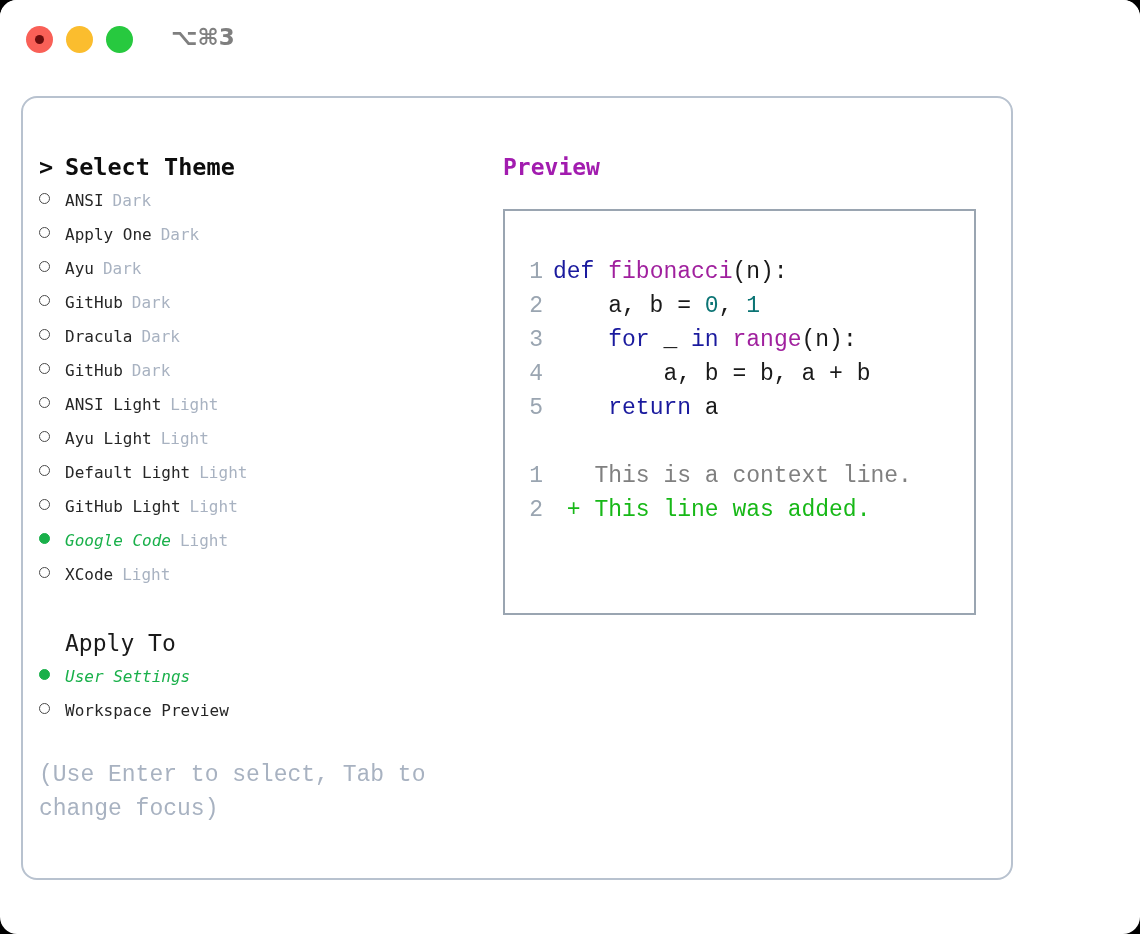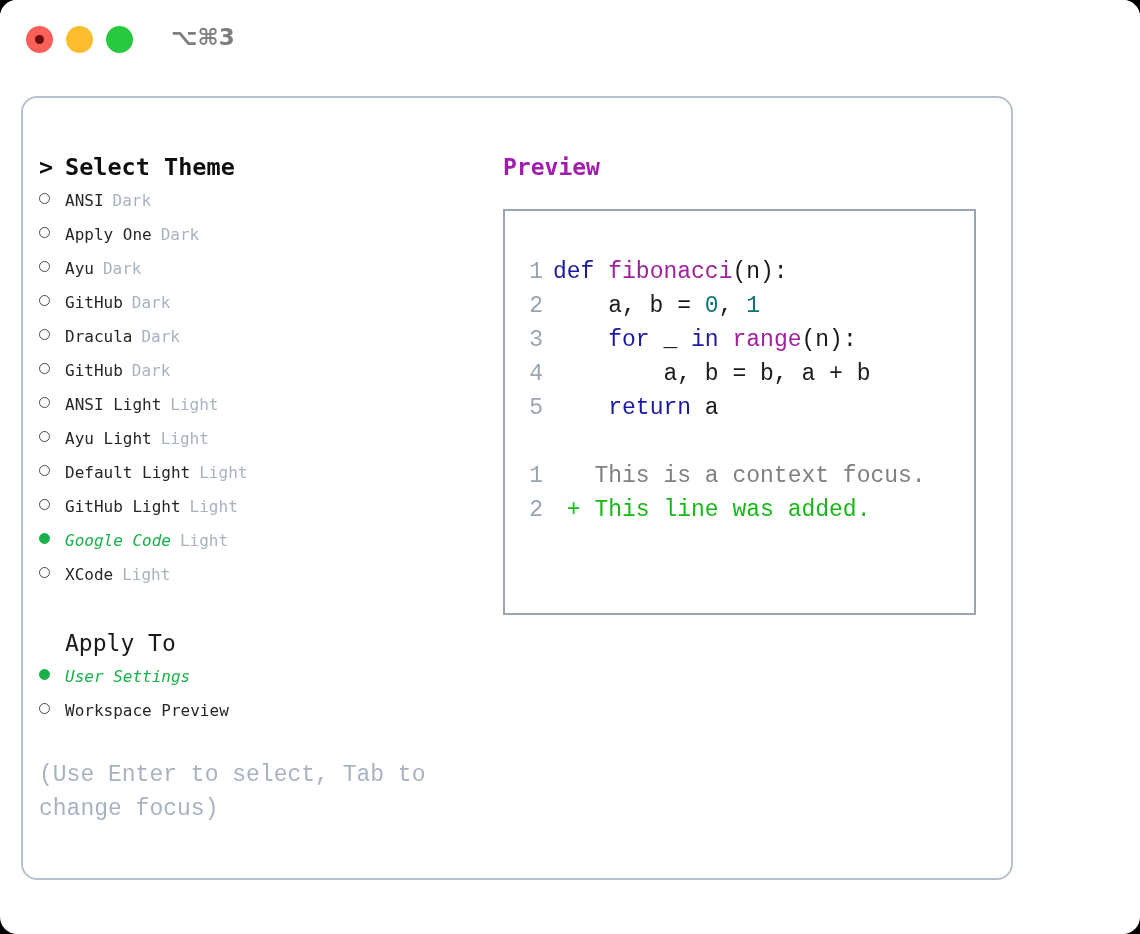--- a/index.html
+++ b/index.html
@@ -257,21 +257,21 @@
         <div id="code-area">
           <div id="code-lines">
               <div class="cline"><span class="ln">1</span><span class="kw">def </span><span class="fn">fibonacci</span><span class="plain">(n):</span></div>
               <div class="cline"><span class="ln">2</span><span class="plain">    a, b = </span><span class="num">0</span><span class="plain">, </span><span class="num">1</span></div>
               <div class="cline"><span class="ln">3</span><span class="plain">    </span><span class="kw">for</span><span class="plain"> _ </span><span class="kw">in </span><span class="fn">range</span><span class="plain">(n):</span></div>
               <div class="cline"><span class="ln">4</span><span class="plain">        a, b = b, a + b</span></div>
               <div class="cline"><span class="ln">5</span><span class="plain">    </span><span class="kw">return</span><span class="plain"> a</span></div>
             </div>
           <div class="gap"></div>
           <div id="diff-lines">
-              <div class="cline"><span class="ln">1</span><span class="ctx">   </span><span class="ctx">This is a context focus.</span></div>
+              <div class="cline"><span class="ln">1</span><span class="ctx">   </span><span class="ctx">This is a context line.</span></div>
               <div class="cline"><span class="ln">2</span><span class="add"> + </span><span class="add">This line was added.</span></div>
             </div>
         </div>
       </div>
     </div>
 
   </div>
 </div>
 
 </body></html>

